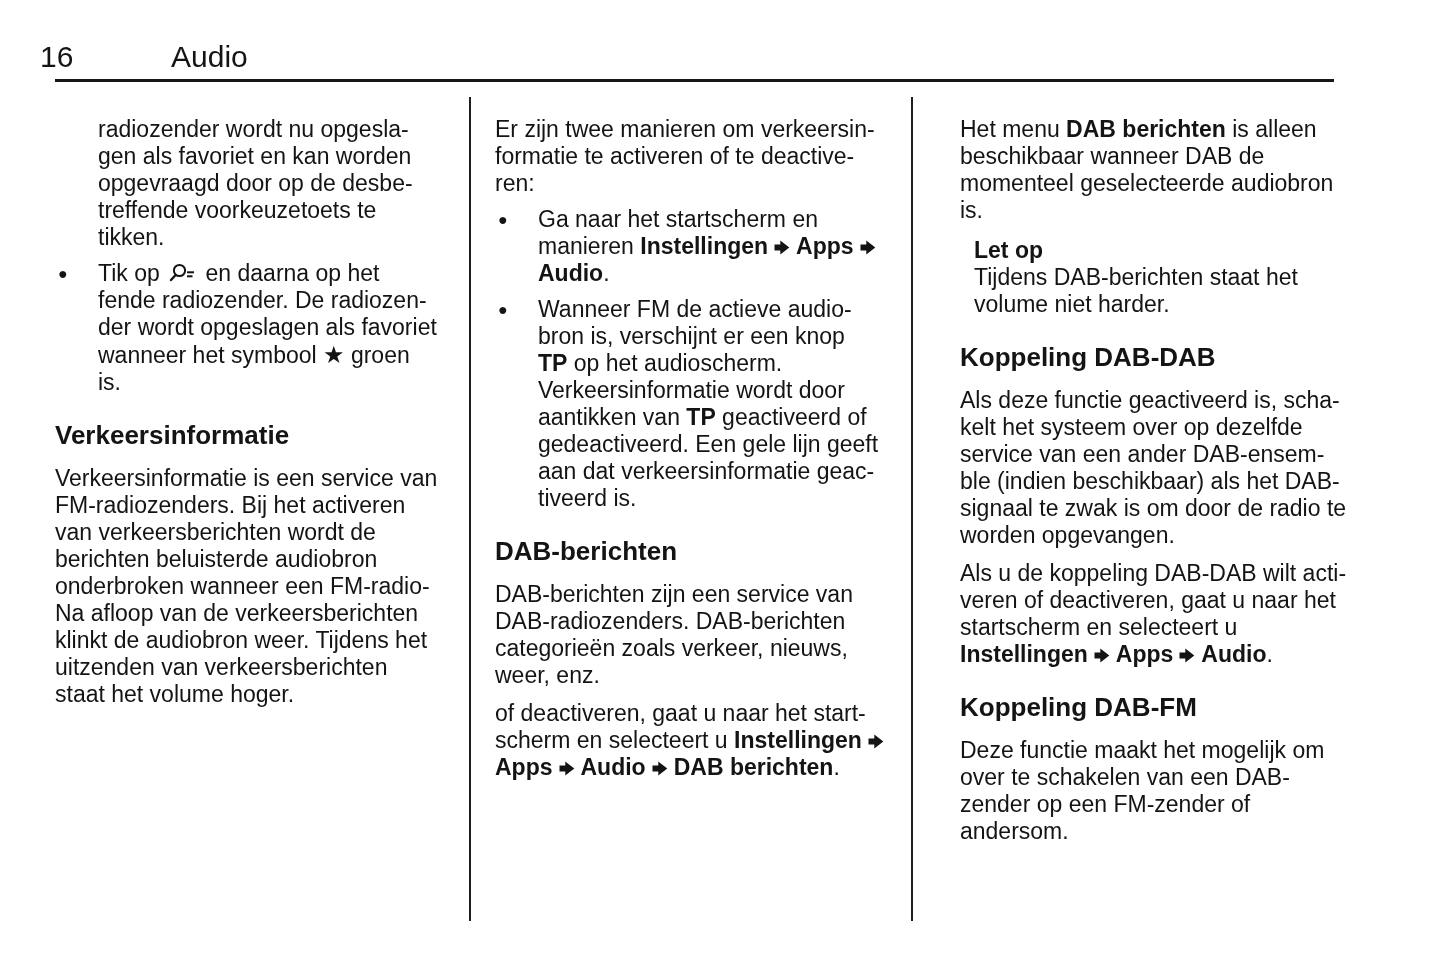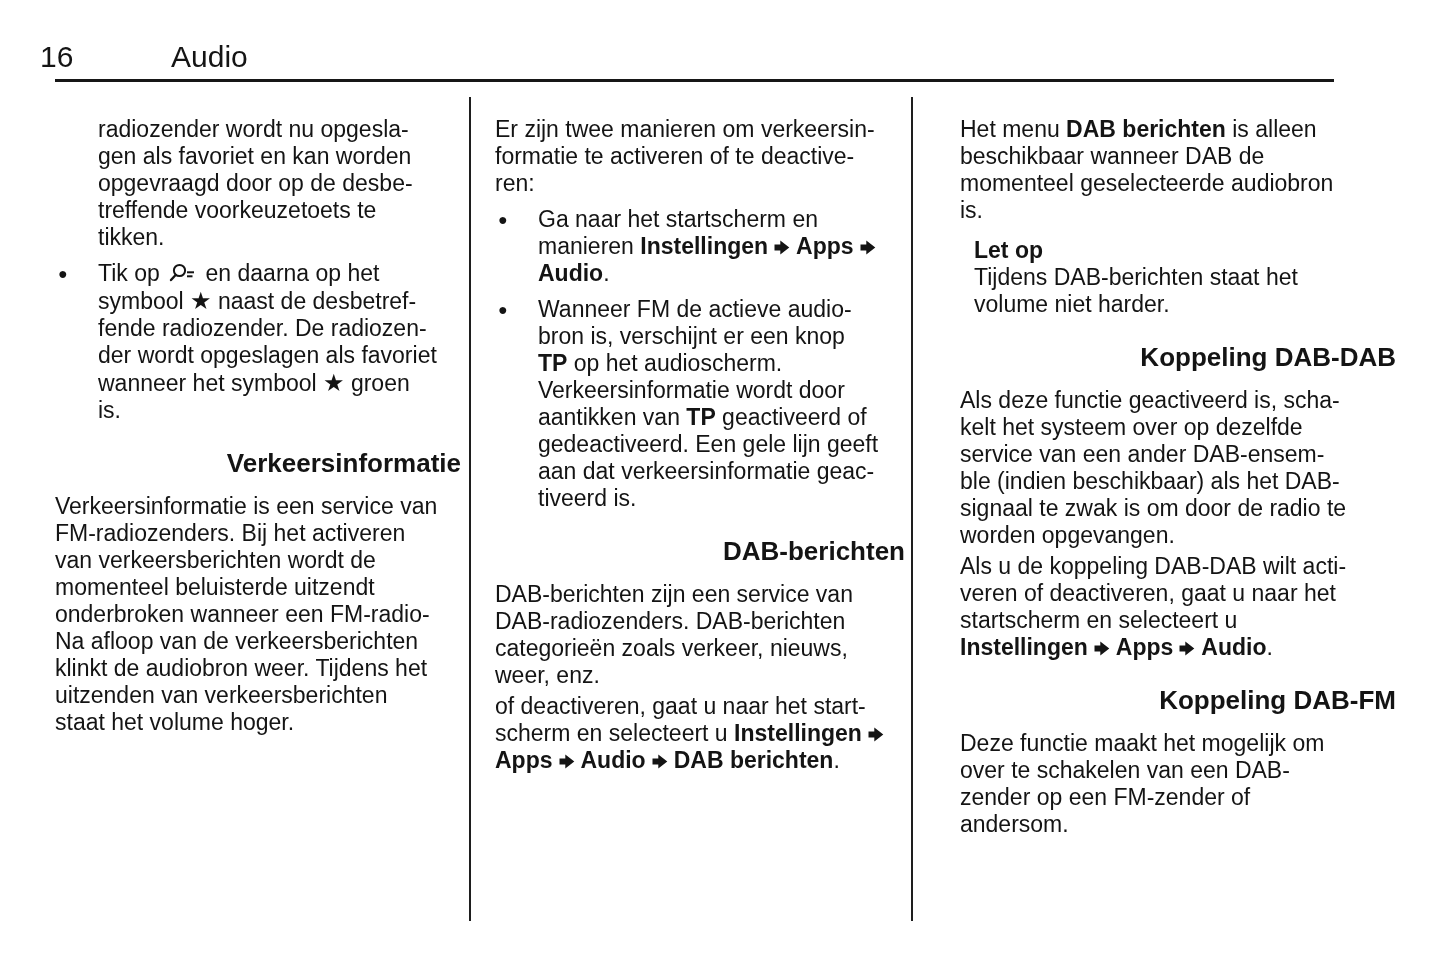--- a/index.html
+++ b/index.html
@@ -13,23 +13,23 @@
   .header-rule{position:absolute;left:55px;top:79px;width:1279px;height:3px;background:#171717;}
   .colsep{position:absolute;top:97px;height:824px;width:2px;background:#1e1e1e;}
   #sep1{left:469px;}
   #sep2{left:911px;}
   .col{position:absolute;top:100px;font-size:23px;line-height:27px;}
   #col1{left:55px;width:406px;}
   #col2{left:495px;width:410px;}
   #col3{left:960px;width:436px;}
   .line{white-space:nowrap;}
   .bold{font-weight:700;}
-  .heading{font-size:26px;font-weight:700;line-height:30px;margin:24px 0 15px 0;text-align:right;}
+  .heading{font-size:26px;font-weight:700;line-height:30px;margin:24px 0 15px 0;}
   .col > div:first-child{margin-top:16px;}
-  .paragraph{margin-top:4px;}
+  .paragraph{margin-top:11px;}
   .continuation{margin-left:43px;margin-top:0;}
   .bullet{display:flex;margin-top:9px;}
   .bullet .marker{flex:0 0 43px;width:43px;font-size:16px;line-height:27px;padding-left:3px;box-sizing:border-box;}
   .note{margin-left:14px;margin-top:13px;}
   .star{font-size:24px;line-height:27px;}
   .icon-span svg{display:inline-block;}
   .arrow-wrap svg{vertical-align:-1px;margin:0 6px;}
   .search-wrap svg{vertical-align:-4px;margin:0 3px;}
 </style>
 </head>
@@ -51,33 +51,32 @@
       </div>
       <div class="bullet">
         <span class="marker">●</span>
         <div>
           <div class="line"><span>Tik op </span><span class="icon-span search-wrap"><svg width="27" height="22" viewBox="0 0 27 22">
                 <circle cx="10.5" cy="7.5" r="5.6" fill="none" stroke="#141414" stroke-width="2"></circle>
                 <line x1="6.6" y1="12" x2="2" y2="17" stroke="#141414" stroke-width="2.4" stroke-linecap="round"></line>
                 <line x1="18" y1="9.3" x2="25" y2="9.3" stroke="#141414" stroke-width="2"></line>
                 <line x1="18" y1="13.3" x2="23.5" y2="13.3" stroke="#141414" stroke-width="2"></line>
               </svg></span><span> en daarna op het</span></div>
-          <div class="line"><span>symbool </span><span class="star">★</span><span> naast de desbetref-</span></div>
           <div class="line"><span>fende radiozender. De radiozen-</span></div>
           <div class="line"><span>der wordt opgeslagen als favoriet</span></div>
           <div class="line"><span>wanneer het symbool </span><span class="star">★</span><span> groen</span></div>
           <div class="line"><span>is.</span></div>
         </div>
       </div>
       <div class="heading">Verkeersinformatie</div>
       <div class="paragraph">
         <div class="line"><span>Verkeersinformatie is een service van</span></div>
         <div class="line"><span>FM-radiozenders. Bij het activeren</span></div>
         <div class="line"><span>van verkeersberichten wordt de</span></div>
-        <div class="line"><span>momenteel beluisterde uitzendt</span></div>
+        <div class="line"><span>berichten beluisterde audiobron</span></div>
         <div class="line"><span>onderbroken wanneer een FM-radio-</span></div>
         <div class="line"><span>Na afloop van de verkeersberichten</span></div>
         <div class="line"><span>klinkt de audiobron weer. Tijdens het</span></div>
         <div class="line"><span>uitzenden van verkeersberichten</span></div>
         <div class="line"><span>staat het volume hoger.</span></div>
       </div>
     </div>
   <div class="col" id="col2">
       <div class="paragraph">
         <div class="line"><span>Er zijn twee manieren om verkeersin-</span></div>

